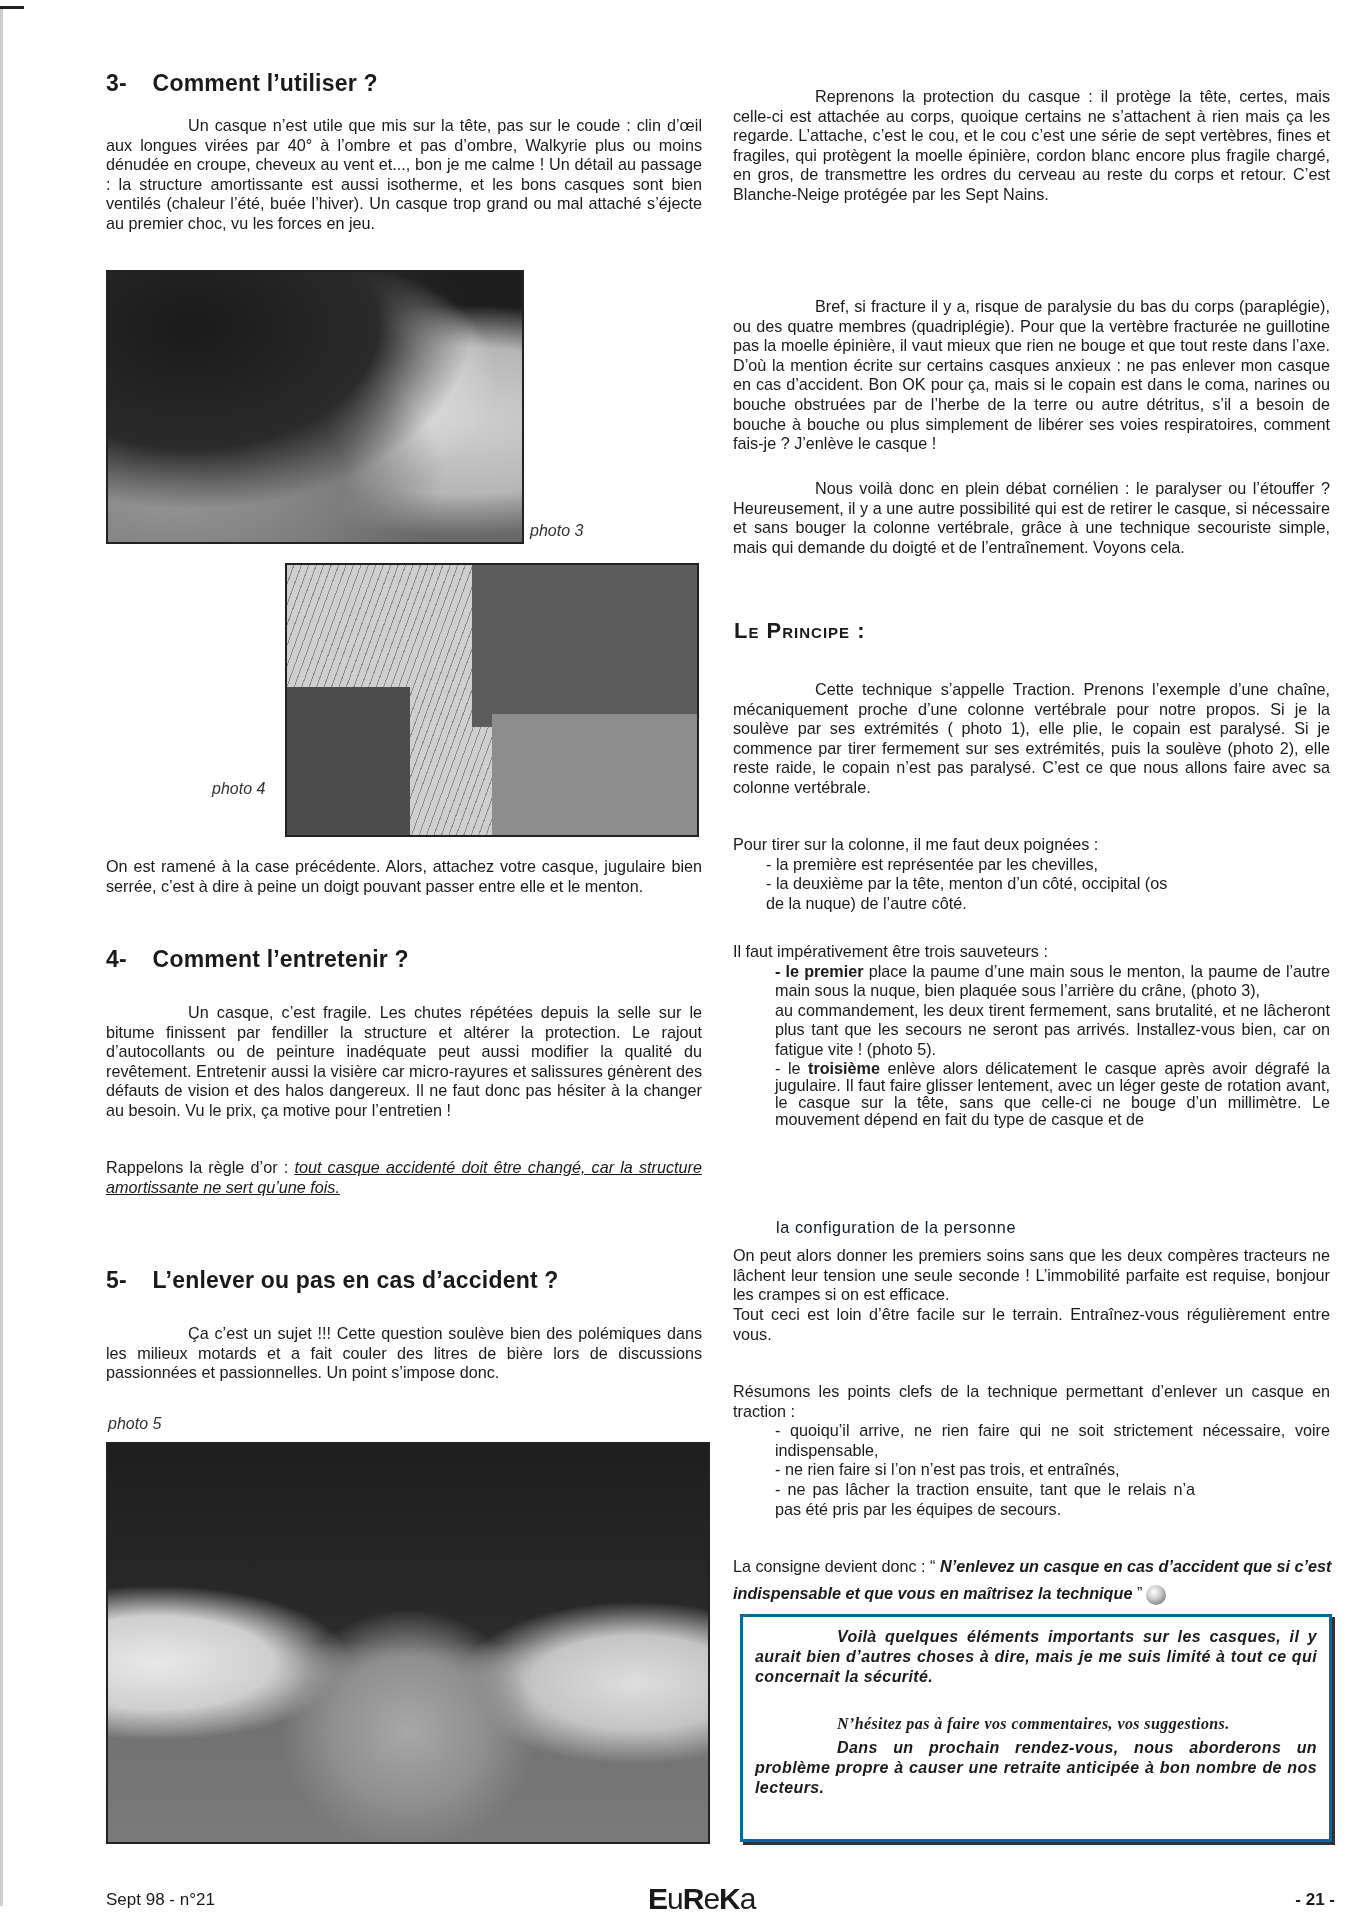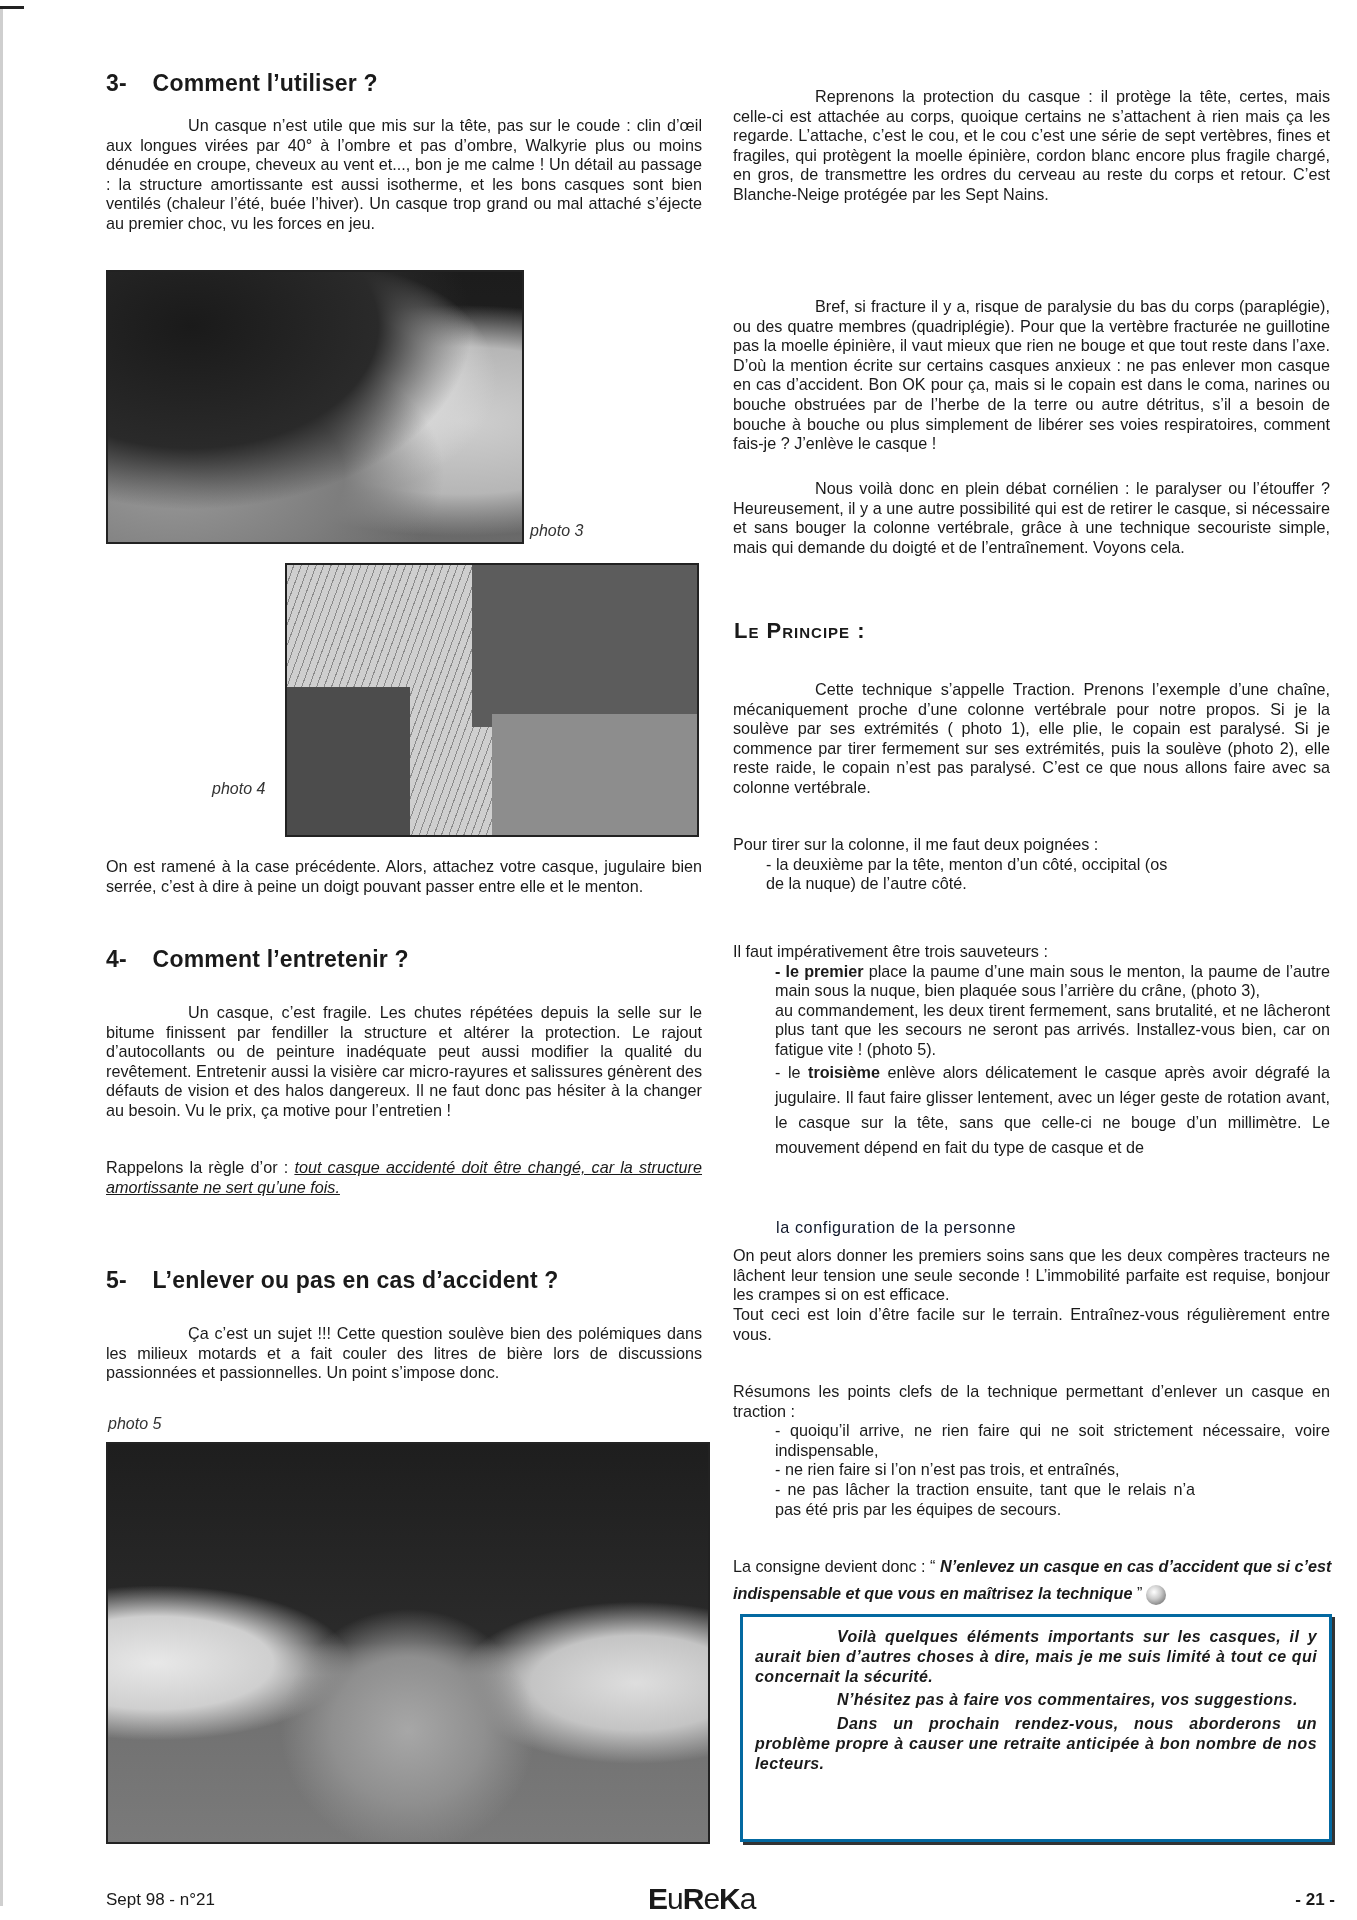--- a/index.html
+++ b/index.html
@@ -99,48 +99,49 @@
 </p>
 
 <div class="abs smallcaps" style="left:734px; top:618px;">Le Principe :</div>
 
 <p class="p" style="left:733px; top:680px; width:597px;">
   <span class="ind"></span><span>Cette technique s’appelle Traction. Prenons l’exemple d’une chaîne, mécaniquement proche d’une colonne vertébrale pour notre propos. Si je la soulève par ses extrémités ( photo 1), elle plie, le copain est paralysé. Si je commence par tirer fermement sur ses extrémités, puis la soulève (photo 2), elle reste raide, le copain n’est pas paralysé. C’est ce que nous allons faire avec sa colonne vertébrale.</span>
 </p>
 
 <div class="p" style="left:733px; top:835px; width:597px; text-align:left;">
   <span class="li">Pour tirer sur la colonne, il me faut deux poignées :</span>
+  <span class="li" style="padding-left:33px;">- la première est représentée par les chevilles,</span>
   <span class="li" style="padding-left:33px; width:420px;">- la deuxième par la tête, menton d’un côté, occipital (os de la nuque) de l’autre côté.</span>
 </div>
 
 <div class="p" style="left:733px; top:942px; width:597px;">
   <span class="li">Il faut impérativement être trois sauveteurs :</span>
   <span class="li" style="padding-left:42px;"><b>- </b><b>le premier</b><span> place la paume d’une main sous le menton, la paume de l’autre main sous la nuque, bien plaquée sous l’arrière du crâne, (photo  3),</span></span>
   <span class="li" style="padding-left:42px;">au commandement, les deux tirent fermement, sans brutalité, et ne lâcheront plus tant que les secours ne seront pas arrivés. Installez-vous bien, car on fatigue vite ! (photo 5).</span>
-  <span class="li" style="padding-left:42px; line-height:25px;"><span>- le </span><b>troisième</b><span> enlève alors délicatement le casque après avoir dégrafé la jugulaire. Il faut faire glisser lentement, avec un léger geste de rotation avant, le casque sur la tête, sans que celle-ci ne bouge d’un millimètre. Le mouvement dépend en fait du type de casque et de</span></span>
+  <span class="li" style="padding-left:42px; line-height:17px;"><span>- le </span><b>troisième</b><span> enlève alors délicatement le casque après avoir dégrafé la jugulaire. Il faut faire glisser lentement, avec un léger geste de rotation avant, le casque sur la tête, sans que celle-ci ne bouge d’un millimètre. Le mouvement dépend en fait du type de casque et de</span></span>
 </div>
 <div class="p" style="left:776px; top:1218px; width:560px; letter-spacing:0.6px; color:#0f172a;">la configuration de la personne</div>
 
 <p class="p" style="left:733px; top:1246px; width:597px;">On peut alors donner les premiers soins sans que les deux compères tracteurs ne lâchent leur tension une seule seconde ! L’immobilité parfaite est requise, bonjour les crampes si on est efficace.</p>
 <p class="p" style="left:733px; top:1305px; width:597px;">Tout ceci est loin d’être facile sur le terrain. Entraînez-vous régulièrement entre vous.</p>
 
 <div class="p" style="left:733px; top:1382px; width:597px;">
   <span class="li">Résumons les points clefs de la technique permettant d’enlever un casque en traction :</span>
   <span class="li" style="padding-left:42px;">- quoiqu’il arrive, ne rien faire qui ne soit strictement nécessaire, voire indispensable,</span>
   <span class="li" style="padding-left:42px;">-  ne rien faire si l’on n’est pas trois, et entraînés,</span>
   <span class="li" style="padding-left:42px; width:420px;">-  ne pas lâcher la traction ensuite, tant que le relais n’a pas été pris par les équipes de secours.</span>
 </div>
 
 <div class="p" style="left:733px; top:1553px; width:600px; line-height:27px; text-align:left;">
   <span>La consigne devient donc : “ </span><b><i>N’enlevez un casque en cas d’accident que si c’est indispensable et que vous en maîtrisez la technique</i></b><span> ”</span><span class="globe"></span>
 </div>
 
 <div class="box" style="left:740px; top:1614px; width:592px; height:228px; padding:10px 12px; box-sizing:border-box;">
   <p><span class="ind" style="display:inline-block;width:82px;"></span><span>Voilà quelques éléments importants sur les casques, il y aurait bien d’autres choses à dire, mais je me suis limité à tout ce qui concernait la sécurité.</span></p>
-  <p style="margin-top:4px;"><span style="display:inline-block;width:82px;"></span><span>N’hésitez pas à faire vos  commentaires, vos suggestions.</span></p>
+  <p style="margin-top:28px;font-family:Liberation Serif, serif;"><span style="display:inline-block;width:82px;"></span><span>N’hésitez pas à faire vos  commentaires, vos suggestions.</span></p>
   <p style="margin-top:4px;"><span style="display:inline-block;width:82px;"></span><span>Dans un prochain rendez-vous, nous aborderons un problème propre à causer une retraite anticipée à bon nombre de nos lecteurs.</span></p>
 </div>
 
 <div class="footer-left">Sept 98 - n°21</div>
 <div class="logo">
   <span>E</span><span class="lo">u</span><span>R</span><span class="lo">e</span><span>K</span><span class="lo">a</span>
 </div>
 <div class="footer-right">- 21 -</div>
 
 </body></html>

